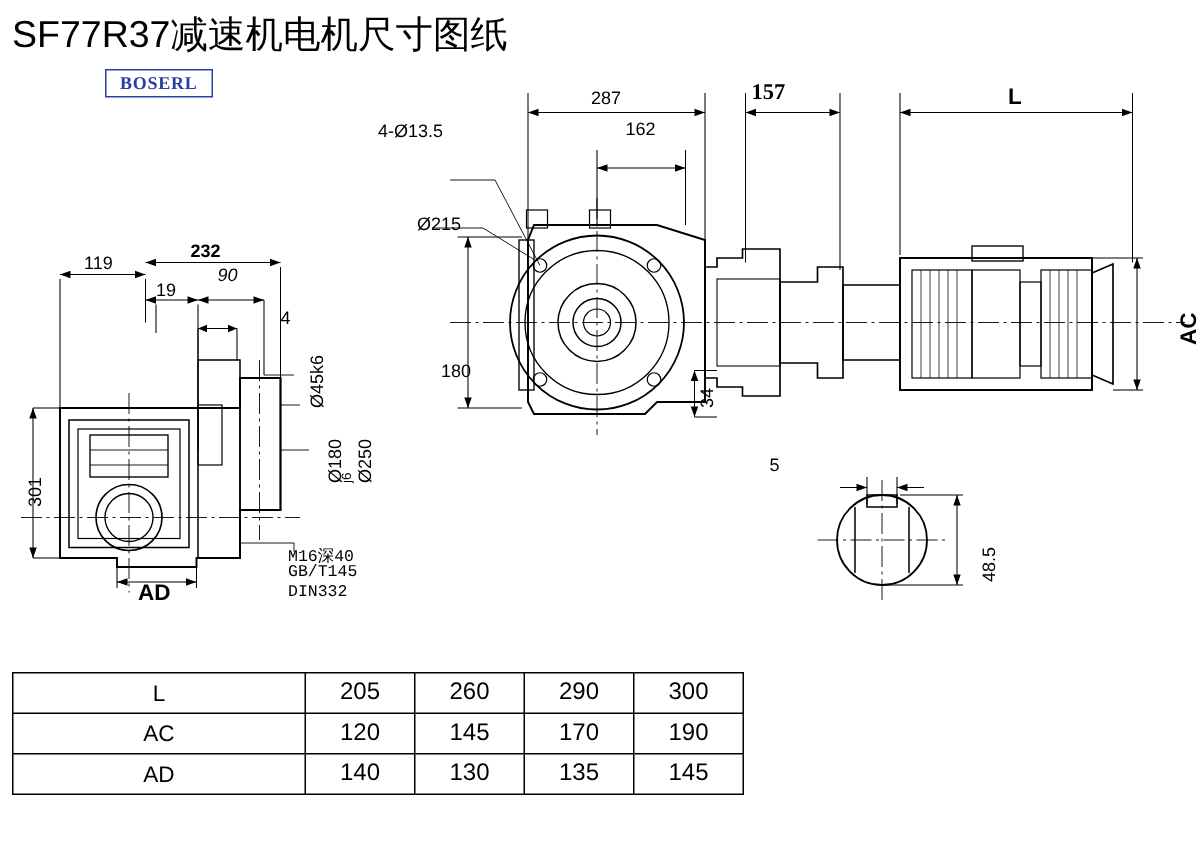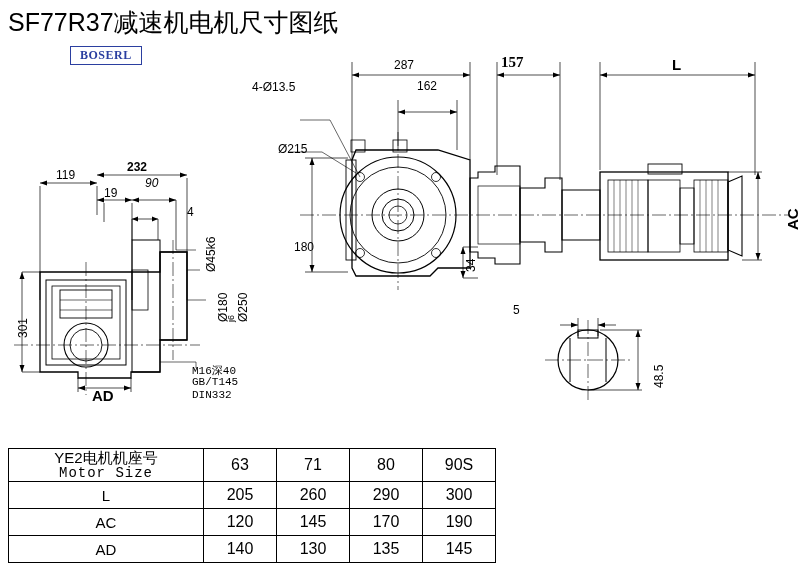--- a/index.html
+++ b/index.html
@@ -342,30 +342,20 @@
 
 <div class="lbl mono" style="left:192px; top:363px;">M16深40</div>
 <div class="lbl mono" style="left:192px; top:376px;">GB/T145</div>
 <div class="lbl mono" style="left:192px; top:389px;">DIN332</div>
 
 <div class="lbl" style="left:513px; top:303px;">5</div>
 <div class="lbl rot" style="left:652px; top:388px;">48.5</div>
 
 <table id="spec-table">
   <tbody>
-    <tr>
-      <td class="rowhead twoline">
-        <div class="cn">YE2电机机座号</div>
-        <div class="en">Motor Size</div>
-      </td>
-      <td class="val">63</td>
-      <td class="val">71</td>
-      <td class="val">80</td>
-      <td class="val">90S</td>
-    </tr>
     <tr>
       <td class="rowhead">L</td>
       <td class="val">205</td>
       <td class="val">260</td>
       <td class="val">290</td>
       <td class="val">300</td>
     </tr>
     <tr>
       <td class="rowhead">AC</td>
       <td class="val">120</td>

